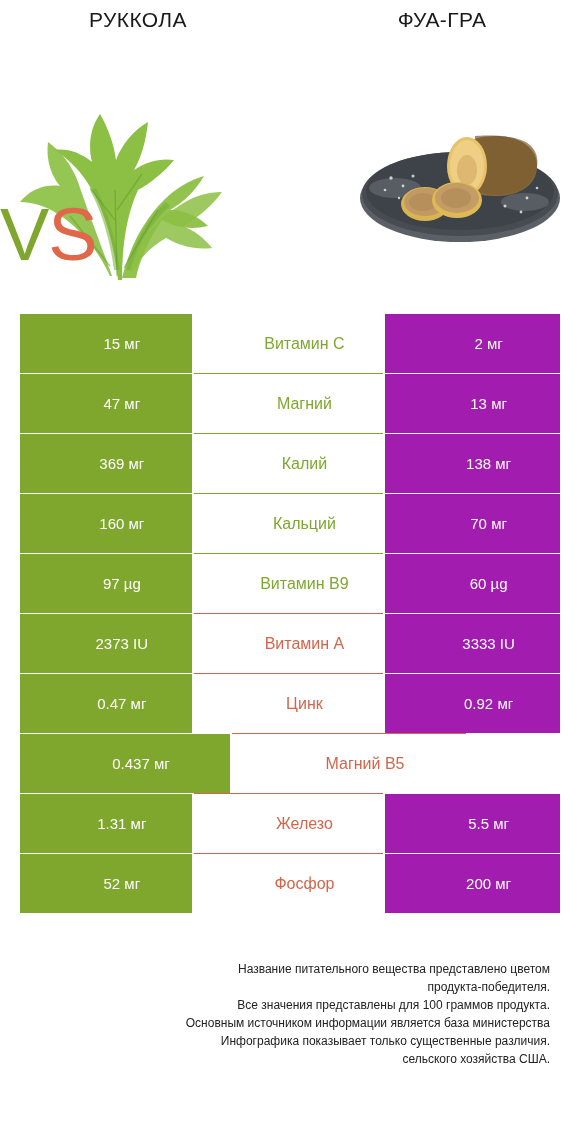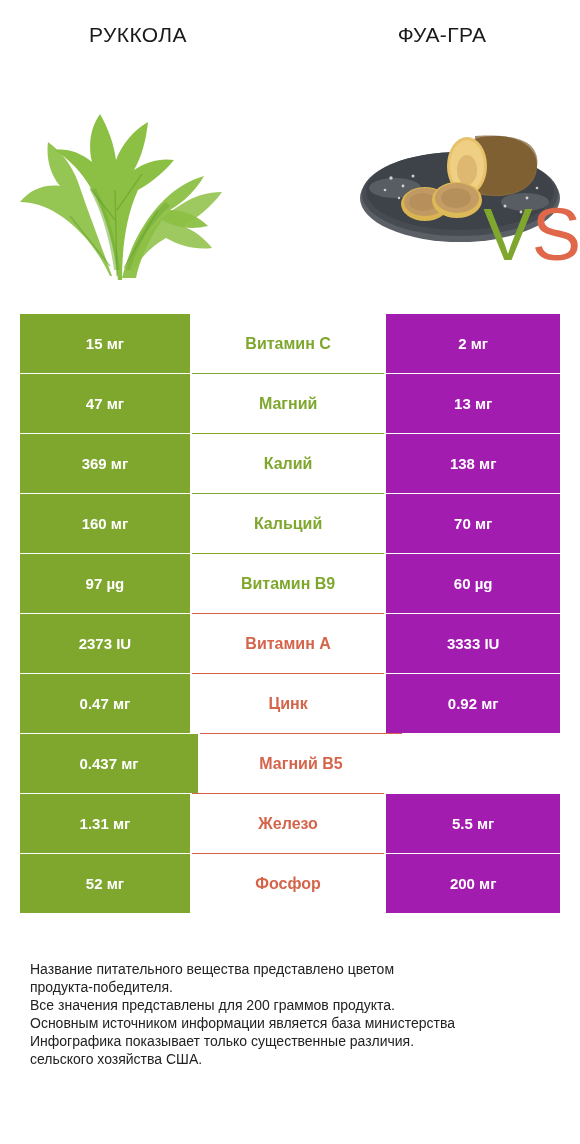--- a/index.html
+++ b/index.html
@@ -6,60 +6,60 @@
   html,body{margin:0;padding:0;}
   body{
     width:580px;height:1144px;background:#fff;
     font-family:"Liberation Sans","DejaVu Sans",sans-serif;
     overflow:hidden;position:relative;
   }
   .page{width:580px;height:1144px;position:relative;}
 
   
   .titles{
-    position:absolute;top:0;left:0;width:580px;height:70px;
-    display:flex;align-items:center;
+    position:absolute;top:8px;left:0;width:580px;height:70px;
+    display:flex;
   }
   .title{
     flex:1;text-align:center;font-size:21px;letter-spacing:.4px;
     color:#1a1a1a;font-weight:400;
   }
   .title.left{padding-right:18px;}
   .title.right{padding-left:10px;}
 
   
   .hero{
     position:absolute;top:70px;left:0;width:580px;height:230px;
   }
   .hero-cell{position:absolute;top:0;height:230px;}
   .hero-left{left:18px;width:215px;}
   .hero-right{left:355px;width:210px;}
 
   .vs{
     position:absolute;left:0;right:0;top:128px;
-    text-align:right;font-size:74px;line-height:74px;
+    text-align:left;font-size:74px;line-height:74px;
     font-family:"Liberation Sans","DejaVu Sans",sans-serif;
     font-weight:400;letter-spacing:-1px;
   }
   .vs .v{color:#7FA72E;}
   .vs .s{color:#E0674A;}
 
   svg.art{display:block;width:100%;height:100%;}
 
   
   .table{
     position:absolute;left:20px;top:314px;
     width:540px;
   }
   .row{
     display:flex;height:59px;margin-bottom:1px;position:relative;
   }
   .cell{
     display:flex;align-items:center;justify-content:center;
-    font-size:15px;font-weight:bold;
+    font-size:15px;font-weight:normal;padding-left:32px;
   }
   .cell.left{
     width:178px;background:#7FA72E;color:#fff;
   }
   .cell.mid{
     width:206px;background:#fff;position:relative;
     font-size:16px;
   }
   .cell.right{
     width:182px;background:#a21caf;color:#fff;
@@ -69,21 +69,21 @@
   }
   .row:first-child .cell.mid .line{display:none;}
   .win-green .cell.mid{color:#7FA72E;}
   .win-green .cell.mid .line{background:#7FA72E;}
   .win-orange .cell.mid{color:#D4654A;}
   .win-orange .cell.mid .line{background:#D4654A;}
 
   
   .footer{
     position:absolute;left:30px;top:960px;width:520px;
-    text-align:left;font-size:14px;line-height:18px;
+    text-align:right;font-size:12px;line-height:18px;
     color:#222;font-weight:400;
   }
   .footer div{white-space:nowrap;}
 </style>
 </head>
 <body>
 
 <div class="page">
 
   <div class="titles">
@@ -238,19 +238,19 @@
           <span class="line"></span>
           <span>Фосфор</span>
         </div>
         <div class="cell right">200 мг</div>
       </div>
     </div>
 
   <div class="footer" id="footer-notes">
       <div>Название питательного вещества представлено цветом</div>
       <div>продукта-победителя.</div>
-      <div>Все значения представлены для 200 граммов продукта.</div>
+      <div>Все значения представлены для 100 граммов продукта.</div>
       <div>Основным источником информации является база министерства</div>
       <div>Инфографика показывает только существенные различия.</div>
       <div>сельского хозяйства США.</div>
     </div>
 
 </div>
 
 </body></html>

